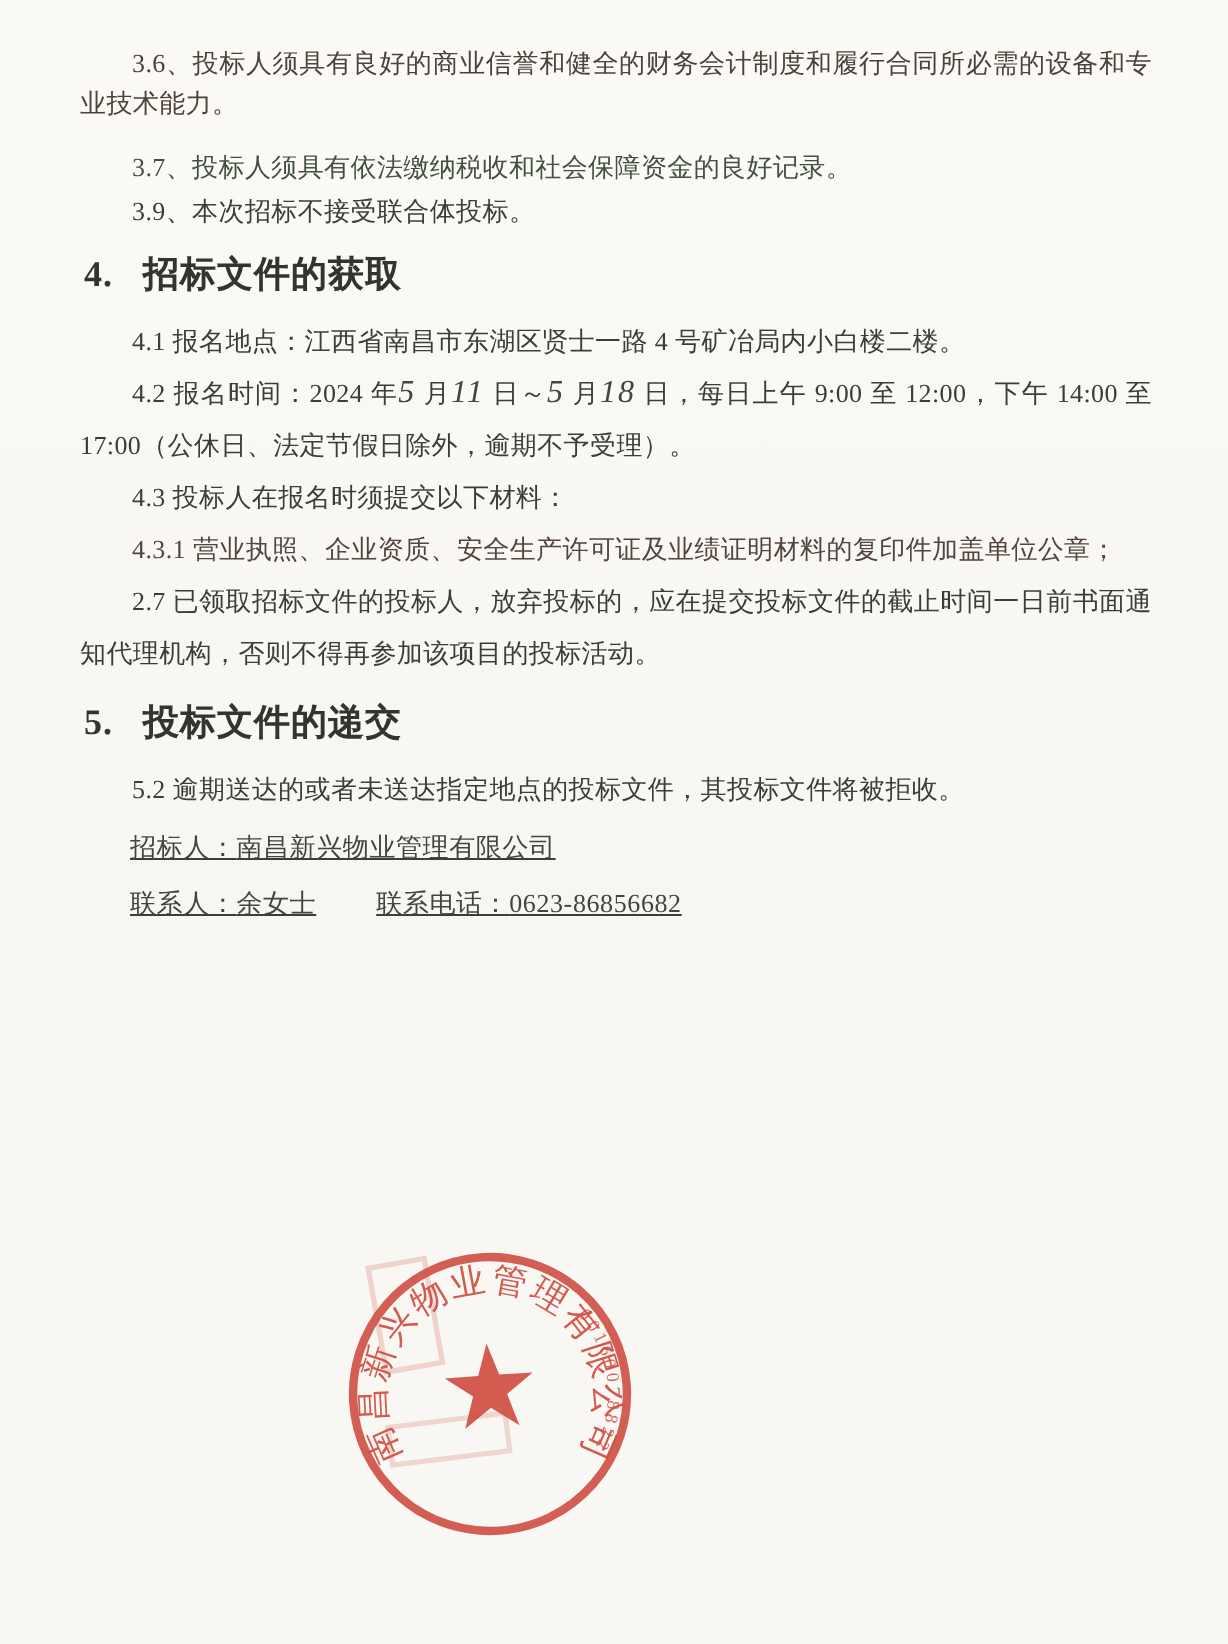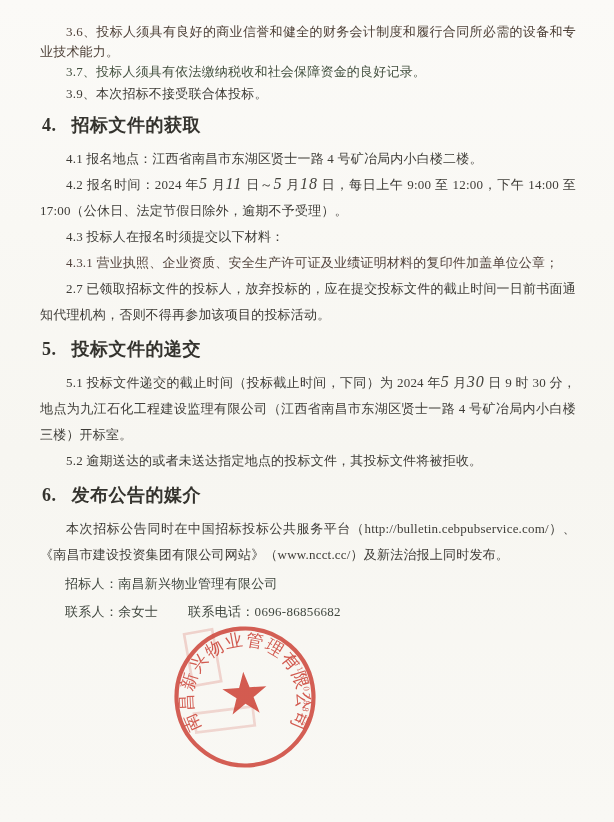--- a/index.html
+++ b/index.html
@@ -29,30 +29,30 @@
   .sect4 .p, .p.wide { line-height: 26px; }
   .heading {
     margin: 9px 0 9px 2px;
     font-size: 18px;
     font-weight: bold;
     color: #34332e;
     letter-spacing: 0.5px;
   }
   .heading .num { display: inline-block; margin-right: 15px; }
   .t-warm  { color: #4e4138; }
-  .t-green { color: #43503f; }
+  .t-green { color: #43503f; margin-top: 12px; }
   .t-red   { color: #53443d; }
   .hw {
     font-style: italic;
     font-size: 16px;
     line-height: 1;
     letter-spacing: 1px;
     color: #45443e;
   }
-  .contacts { margin-top: 6px; padding-left: 25px; }
+  .contacts { margin-top: 6px; padding-left: 25px; text-decoration: underline; }
   .c-row {
     margin: 0 0 9px 0;
     font-size: 13px;
     line-height: 19px;
     letter-spacing: 0.3px;
     color: #3f463e;
   }
   .c-gap { display: inline-block; width: 30px; }
   .seal {
     position: absolute;
@@ -84,35 +84,28 @@
     <p class="p"><span>4.2 报名时间：2024 年</span><span class="hw">5</span><span> 月</span><span class="hw">11</span><span> 日～</span><span class="hw">5</span><span> 月</span><span class="hw">18</span><span> 日，每日上午 9:00 至 12:00，下午 14:00 至 17:00（公休日、法定节假日除外，逾期不予受理）。</span></p>
     <p class="p">4.3 投标人在报名时须提交以下材料：</p>
     <p class="p t-red">4.3.1 营业执照、企业资质、安全生产许可证及业绩证明材料的复印件加盖单位公章；</p>
     <p class="p">2.7 已领取招标文件的投标人，放弃投标的，应在提交投标文件的截止时间一日前书面通知代理机构，否则不得再参加该项目的投标活动。</p>
   </div>
 
   <div class="sect4">
     <div class="heading">
       <span class="num">5.</span><span>投标文件的递交</span>
     </div>
-    <p class="p"><span>5.1 投标文件递交的截止时间（投标截止时间，下同）为 2024 年</span><span class="hw">5</span><span> 月</span><span class="hw">30</span><span> 日 9 时 30 分，地点为九江石化工程建设监理有限公司（江西省南昌市东湖区贤士一路 4 号矿冶局内小白楼三楼）开标室。</span></p>
     <p class="p">5.2 逾期送达的或者未送达指定地点的投标文件，其投标文件将被拒收。</p>
   </div>
 
-  <div class="sect4">
-    <div class="heading">
-      <span class="num">6.</span><span>发布公告的媒介</span>
-    </div>
-    <p class="p">本次招标公告同时在中国招标投标公共服务平台（http://bulletin.cebpubservice.com/）、《南昌市建设投资集团有限公司网站》（www.ncct.cc/）及新法治报上同时发布。</p>
-  </div>
 
   <div>
     <div class="contacts">
       <p class="c-row"><span>招标人：</span><span>南昌新兴物业管理有限公司</span></p>
-      <p class="c-row"><span>联系人：</span><span>余女士</span><span class="c-gap"></span><span>联系电话：</span><span>0696-86856682</span></p>
+      <p class="c-row"><span>联系人：</span><span>余女士</span><span class="c-gap"></span><span>联系电话：</span><span>0623-86856682</span></p>
       <p class="c-row"></p>
 
     </div>
   </div>
 
   <svg class="seal" viewBox="0 0 150 150" aria-hidden="true">
 
     <rect x="24" y="10" width="27" height="50" fill="none" stroke="#cf372b" stroke-width="2.5" opacity="0.22" transform="rotate(-6 37 35)"></rect>
     <rect x="26" y="86" width="56" height="18" fill="none" stroke="#cf372b" stroke-width="2.5" opacity="0.2" transform="rotate(-3 54 95)"></rect>
 

